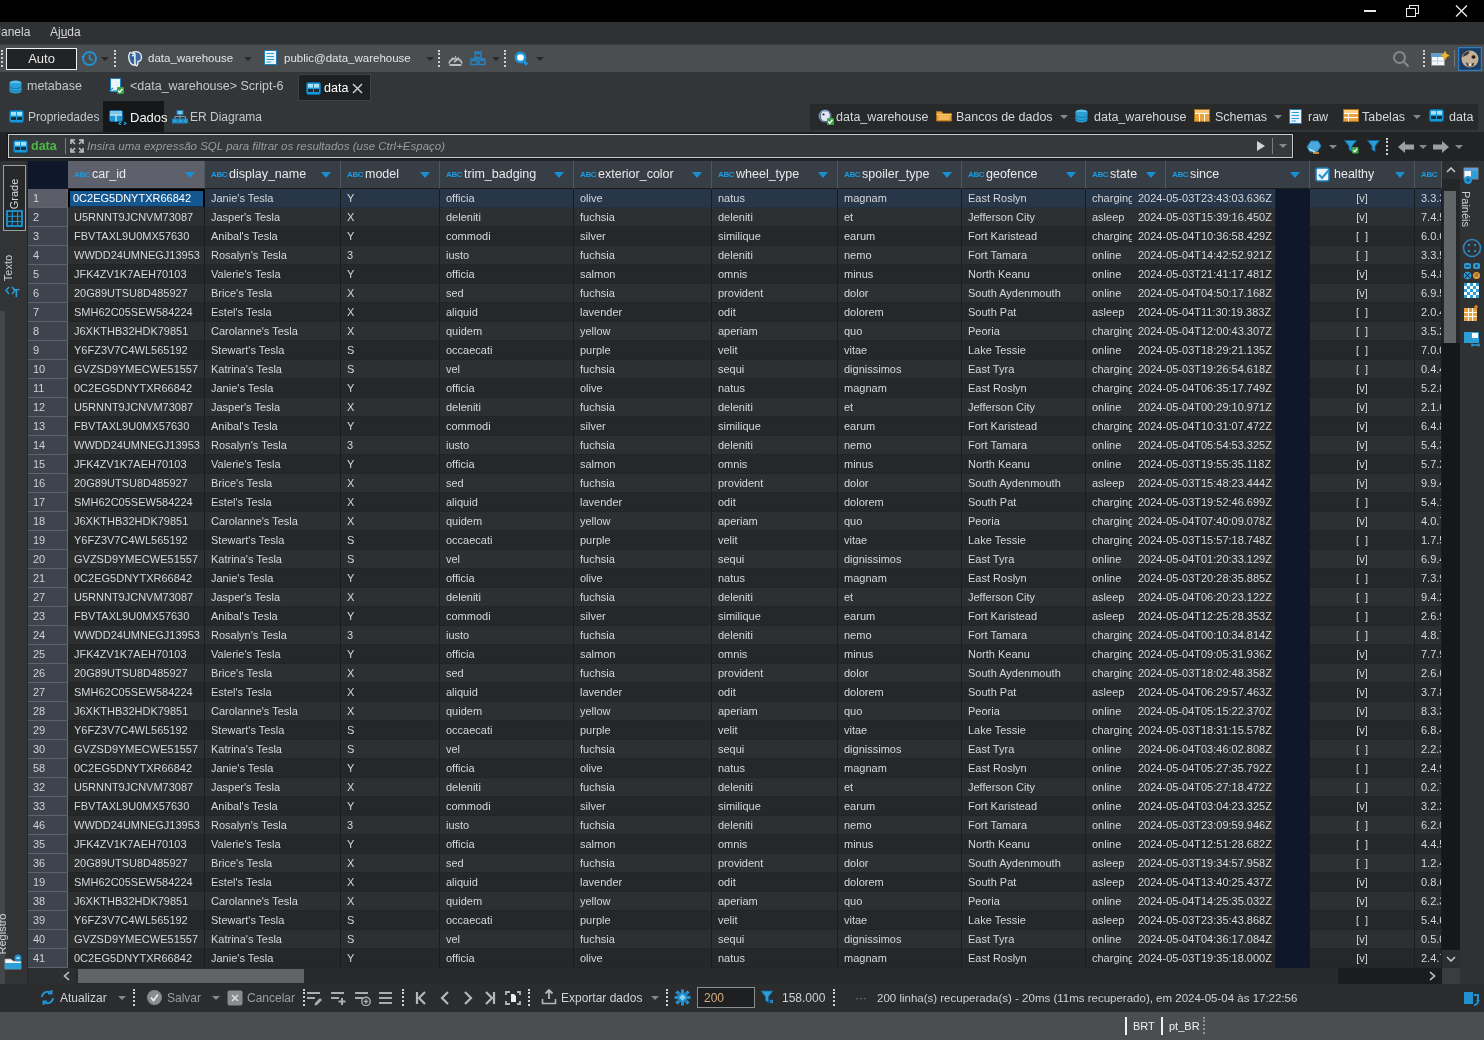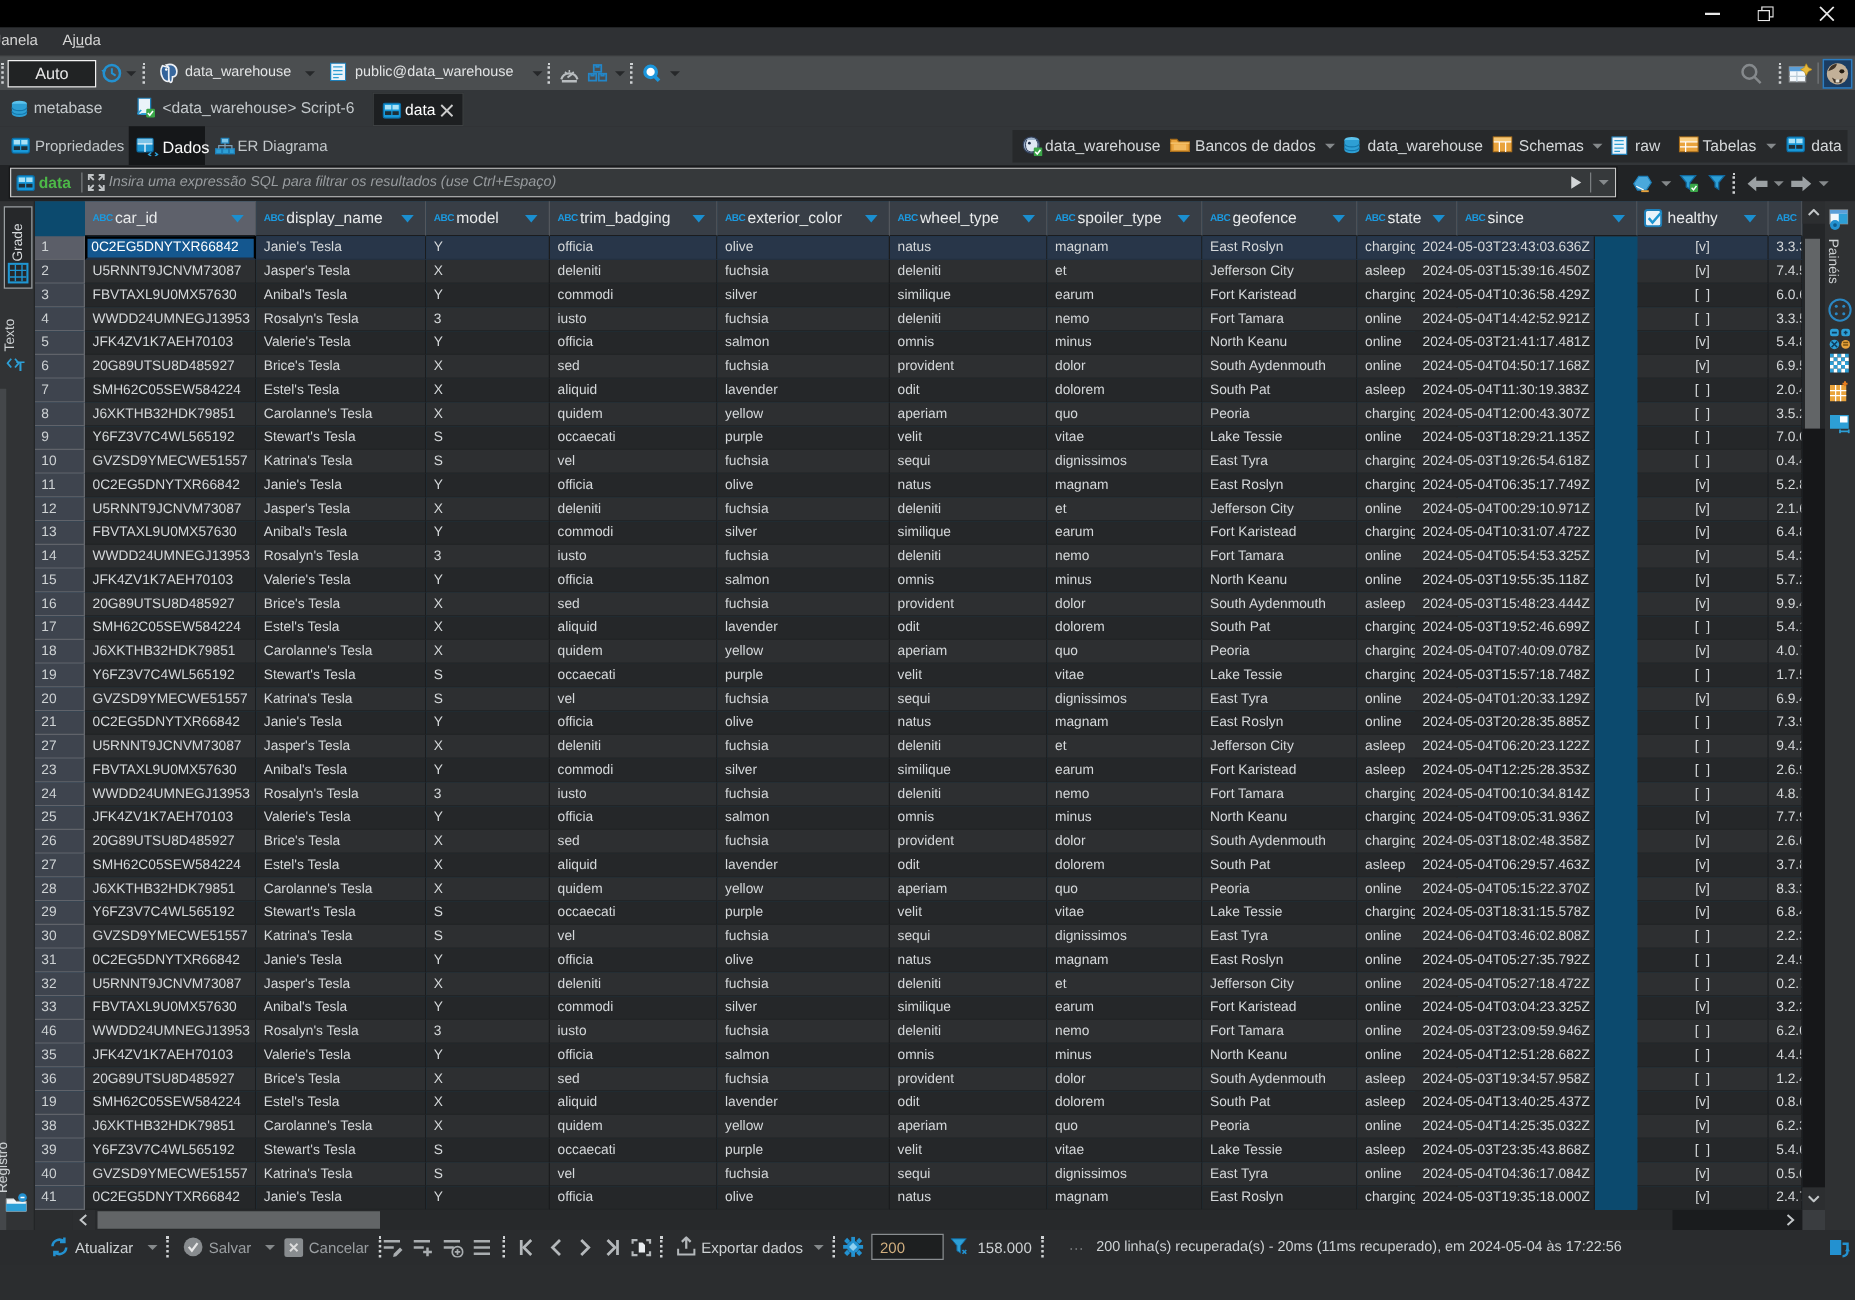--- a/index.html
+++ b/index.html
@@ -28,21 +28,21 @@
 #tab-data{position:absolute;left:298px;top:2px;width:73px;height:27px;background:#1d1f21;border:1px solid #3e4143;}
 #subtab-dados{position:absolute;left:103px;top:0px;width:61px;height:31px;background:#151719;}
 .bcrumb{position:absolute;left:810px;top:3px;width:668px;height:26px;background:#27292b;}
 .bc-lbl{position:absolute;top:6px;font-size:12.5px;color:#d4d7d9;}
 
 #filterbox{position:absolute;left:8px;top:2px;width:1285px;height:24px;background:#36393b;border:1px solid #c9c9c9;outline:1px solid #161718;}
 #filterbox .dlbl{position:absolute;left:22px;top:4px;color:#4db848;font-size:12.5px;font-weight:bold;}
 #filterbox .ph{position:absolute;left:78px;top:5px;color:#989c9f;font-size:11.5px;font-style:italic;}
 
 #corner{left:28px;top:161px;width:40px;height:28px;background:#3a3e45;border-right:1px solid #515558;}
-#grid{left:28px;top:161px;width:1414px;height:807px;background:#0c4a6e;}
+#grid{left:28px;top:161px;width:1414px;height:807px;background:#0f172a;}
 #hdr{position:absolute;left:40px;top:0;width:1374px;height:28px;}
 .h{position:absolute;top:0;height:28px;background:#383e46;border-right:1px solid #53575d;border-bottom:1px solid #1b1c1e;color:#e8eaeb;font-size:12.5px;}
 .h .nm{position:absolute;left:24px;top:6px;white-space:nowrap;overflow:hidden;}
 .h.hsel{background:#5e616b;}
 .abc{position:absolute;left:6px;top:9px;font-size:8px;font-weight:bold;color:#1b9ae0;letter-spacing:-0.4px;}
 .htri{position:absolute;right:9px;top:11px;width:0;height:0;border-left:5.5px solid transparent;border-right:5.5px solid transparent;border-top:6px solid #1b8fd0;}
 #rows{position:absolute;left:0;top:28px;width:1414px;}
 .row{position:relative;width:1414px;height:19px;white-space:nowrap;}
 .row .gut{position:absolute;left:0;top:0;width:40px;height:19px;background:#3e444e;border-right:1px solid #686b71;border-bottom:1px solid #60636a;color:#ced2d4;font-size:11px;padding-left:5px;line-height:18px;}
 .row .gut.g1{background:#5b5e68;}
@@ -945,21 +945,21 @@
           <div class="c c4">fuchsia</div>
           <div class="c c5">sequi</div>
           <div class="c c6">dignissimos</div>
           <div class="c c7">East Tyra</div>
           <div class="c c8">online</div>
           <div class="c c9">2024-06-04T03:46:02.808Z</div>
           <div class="c c10 ctr">[&nbsp;&nbsp;]</div>
           <div class="c c11">2.2.3</div>
         </div>
 <div class="row odd">
-          <div class="gut">31</div>
+          <div class="gut">58</div>
           <div class="c c0">0C2EG5DNYTXR66842</div>
           <div class="c c1">Janie's Tesla</div>
           <div class="c c2">Y</div>
           <div class="c c3">officia</div>
           <div class="c c4">olive</div>
           <div class="c c5">natus</div>
           <div class="c c6">magnam</div>
           <div class="c c7">East Roslyn</div>
           <div class="c c8">online</div>
           <div class="c c9">2024-05-04T05:27:35.792Z</div>
@@ -1367,12 +1367,19 @@
       <span class="bt" style="left:855px;color:#85898b">···</span>
       <span class="bt" style="left:877px;font-size:11.5px;top:8px">200 linha(s) recuperada(s) - 20ms (11ms recuperado), em 2024-05-04 às 17:22:56</span>
       <div class="ic" style="left:1462px;top:5px">
         <svg width="18" height="18" viewBox="0 0 18 18">
           <rect x="2" y="3" width="9" height="12" fill="#2391d0"></rect>
 <path d="M12 6 h4 v6 a4 4 0 0 1 -4 4" fill="none" stroke="#2391d0" stroke-width="2"></path>
 <path d="M16 9 l2 3 h-4 z" fill="#2391d0"></path>
         </svg>
       </div>
     </div>
+    <div id="statusbar" class="abs">
+      <span style="position:absolute;left:1125px;top:5px;width:2px;height:18px;background:#f2f2f2"></span>
+      <span class="statxt" style="left:1133px;color:#eef0f1">BRT</span>
+      <span style="position:absolute;left:1161px;top:5px;width:2px;height:18px;background:#f2f2f2"></span>
+      <span class="statxt" style="left:1169px;color:#eef0f1">pt_BR</span>
+      <span class="grip" style="left:1203px;border-left-color:#8e9294"></span>
+    </div>
   </div>
 </body></html>

